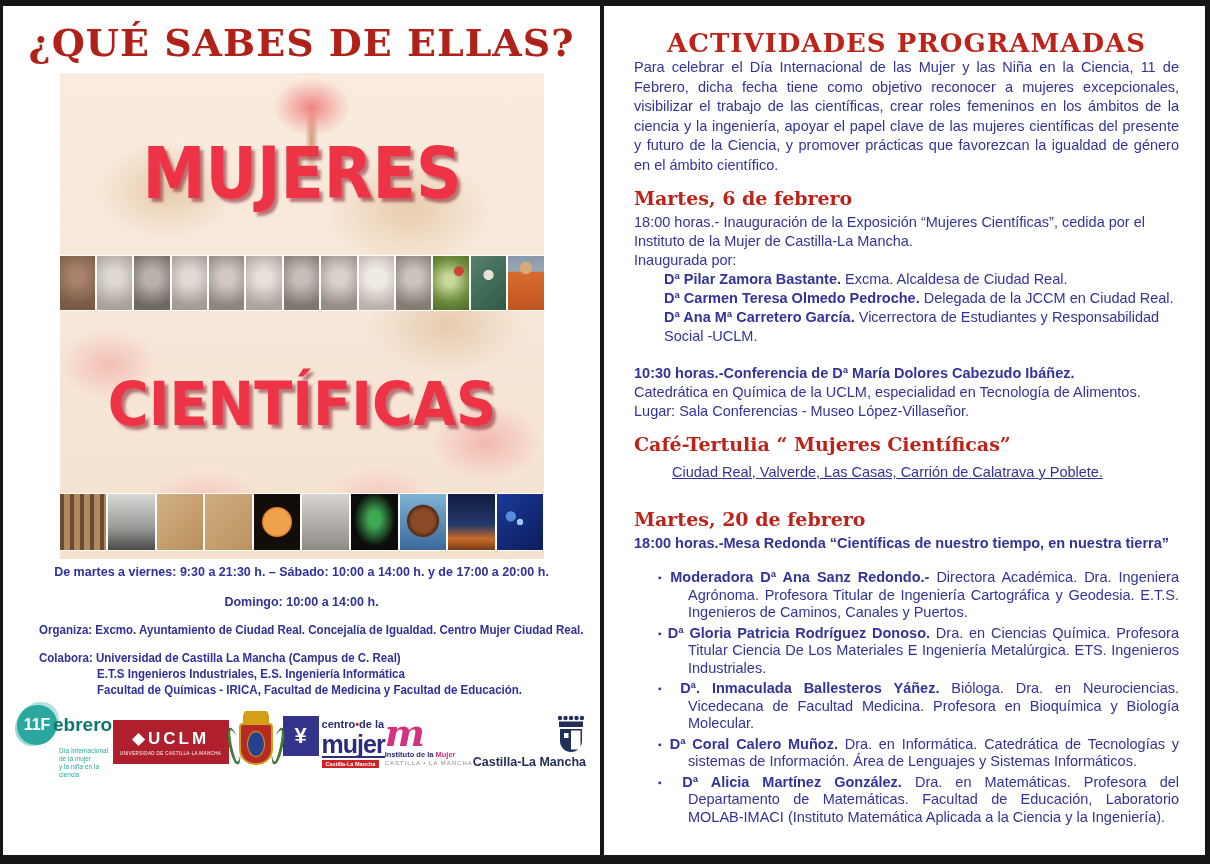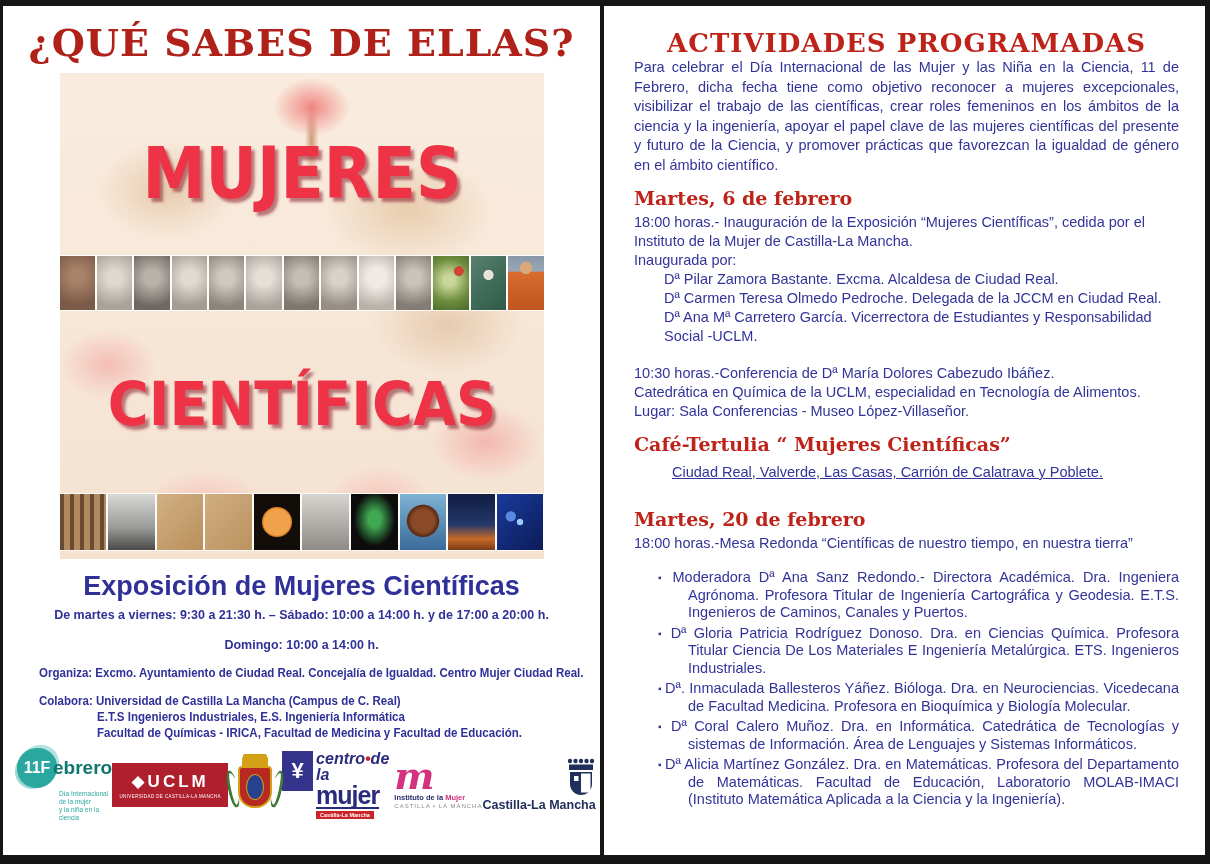--- a/index.html
+++ b/index.html
@@ -80,21 +80,21 @@
   .escudo-shield{position:absolute;top:10px;left:50%;transform:translateX(-50%);width:34px;height:42px;background:#b62a22;border:2px solid #d4a017;border-radius:4px 4px 16px 16px;box-sizing:border-box;display:flex;align-items:center;justify-content:center;}
   .escudo-oval{width:16px;height:24px;background:#27418f;border:1px solid #d4a017;border-radius:50%;}
   .escudo-laurel{position:absolute;top:14px;width:10px;height:38px;border:3px solid #3e7a34;border-radius:50%;box-sizing:border-box;}
   .laurel-l{left:0;border-right:none;transform:rotate(-12deg);}
   .laurel-r{right:0;border-left:none;transform:rotate(12deg);}
   
   .centro{align-items:flex-start;}
   .centro-row{display:flex;align-items:flex-start;}
   .centro-sq{width:36px;height:40px;background:#34348c;color:#fff;display:flex;align-items:center;justify-content:center;font-size:22px;font-weight:bold;}
   .centro-txt{margin-left:3px;display:flex;flex-direction:column;align-items:flex-start;}
-  .centro-l1{color:#2b2b7e;font-size:16px;font-weight:bold;line-height:16px;font-style:italic;}
+  .centro-l1{color:#2b2b7e;font-size:11px;font-weight:bold;line-height:16px;}
   .centro-dot{color:#cc2229;}
   .centro-l2{color:#2b2b7e;font-size:25px;font-weight:bold;line-height:24px;letter-spacing:-1px;border-bottom:2px solid #2b2b7e;}
   .centro-cap{background:#cc2229;color:#fff;font-size:5.5px;font-weight:bold;padding:1px 4px;margin-top:2px;}
   
   .inst{align-items:flex-start;}
   .inst-m{font-family:"DejaVu Serif","Liberation Serif",serif;font-style:italic;font-weight:bold;font-size:38px;line-height:30px;color:#d4317e;}
   .inst-line{font-size:7.5px;font-weight:bold;color:#2b2b6e;margin-top:2px;white-space:nowrap;}
   .inst-line b{color:#d4317e;}
   .inst-cap{font-size:6px;color:#8a8a8a;letter-spacing:1px;margin-top:1px;white-space:nowrap;}
   
@@ -108,21 +108,21 @@
   }
   .intro{font-size:14.5px;line-height:19.5px;text-align:justify;}
   .sec-head{
     margin-top:12px;color:#bd2318;font-family:"DejaVu Serif","Liberation Serif",serif;
     font-weight:bold;font-size:19px;
   }
   .body-line{font-size:14.5px;line-height:19px;}
   .mt4{margin-top:4px;} .mt8{margin-top:8px;text-decoration:underline;} .mt18{margin-top:18px;}
   .indent30{padding-left:30px;}
   .indent38{padding-left:38px;}
-  .bold{font-weight:normal;}
+  .bold{font-weight:bold;}
   .speakers{list-style:none;margin:16px 0 0 0;padding:0;}
   .speakers li{
     position:relative;font-size:14.5px;line-height:17.5px;text-align:justify;
     padding-left:54px;text-indent:-30px;margin-bottom:3px;color:#333399;
   }
   .speakers li::before{content:"▪  ";font-size:10px;vertical-align:1px;}
 </style>
 </head>
 <body>
 
@@ -159,21 +159,20 @@
         <div class="cell" style="background:linear-gradient(135deg,#d0ae80,#bb9260)"></div>
         <div class="cell" style="background:radial-gradient(circle at 50% 50%, #f0a24a 0 36%, #d97b20 40%, #120d08 43%)"></div>
         <div class="cell" style="background:linear-gradient(180deg,#d8d5d0,#8e8b86)"></div>
         <div class="cell" style="background:radial-gradient(ellipse at 50% 45%, #3fa852 18%, #0c0c0c 62%)"></div>
         <div class="cell" style="background:radial-gradient(circle at 50% 48%, #8a4a28 30%, #5a2a12 42%, rgba(0,0,0,0) 45%),linear-gradient(180deg,#7fb3d4,#3a6a9a)"></div>
         <div class="cell" style="background:linear-gradient(180deg,#101c40 0%,#24386a 55%,#c86a28 80%,#7a3c14 100%)"></div>
         <div class="cell" style="background:radial-gradient(circle at 50% 50%, #9ac8ff 8%, rgba(0,0,0,0) 10%),radial-gradient(circle at 30% 40%, #5a8ae0 10%, rgba(0,0,0,0) 12%),linear-gradient(135deg,#1a3a9a,#0c1c5a)"></div>
       </div>
     </div>
 
-    <div class="expo-title">Exposición de Mujeres Científicas</div>
     <div class="expo-hours">De martes a viernes: 9:30 a 21:30 h. – Sábado: 10:00 a 14:00 h. y de 17:00 a 20:00 h.</div>
     <div class="expo-hours2">Domingo: 10:00 a 14:00 h.</div>
 
     <div class="credit organiza">Organiza: Excmo. Ayuntamiento de Ciudad Real. Concejalía de Igualdad. Centro Mujer Ciudad Real.</div>
     <div class="credit colabora1">Colabora: Universidad de Castilla La Mancha (Campus de C. Real)</div>
     <div class="credit colabora2">E.T.S Ingenieros Industriales, E.S. Ingeniería Informática</div>
     <div class="credit colabora3">Facultad de Químicas - IRICA, Facultad de Medicina y Facultad de Educación.</div>
 
     <div class="logos">
       <div class="logo feb11">

